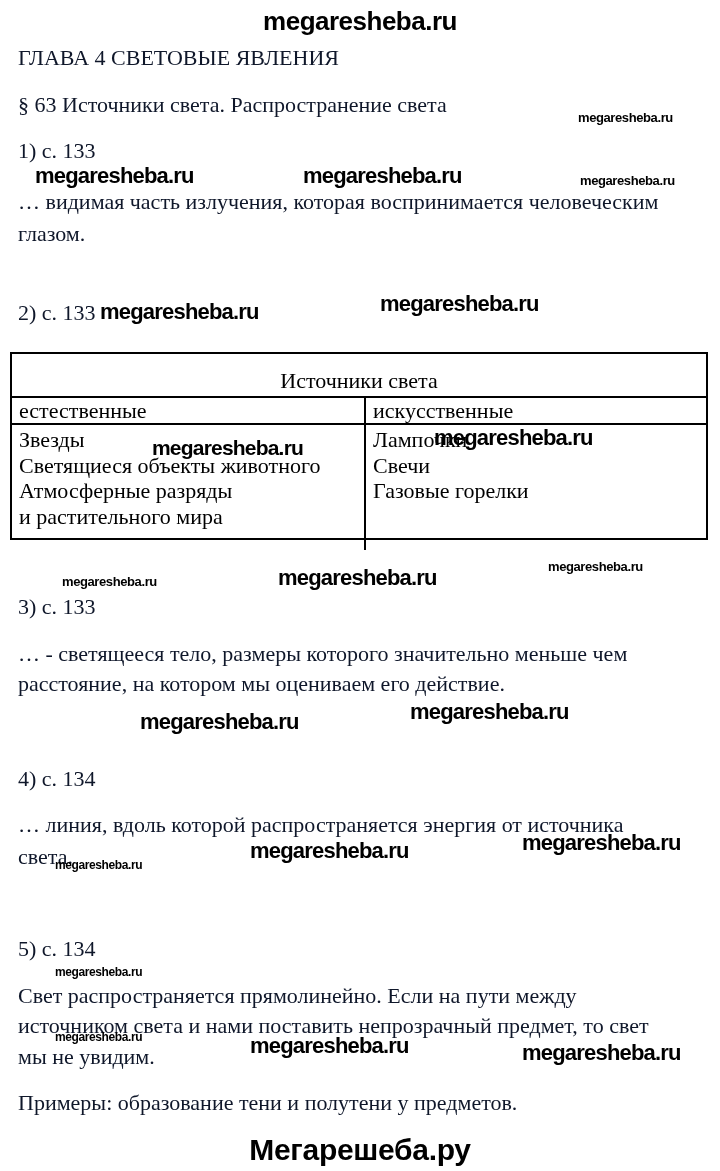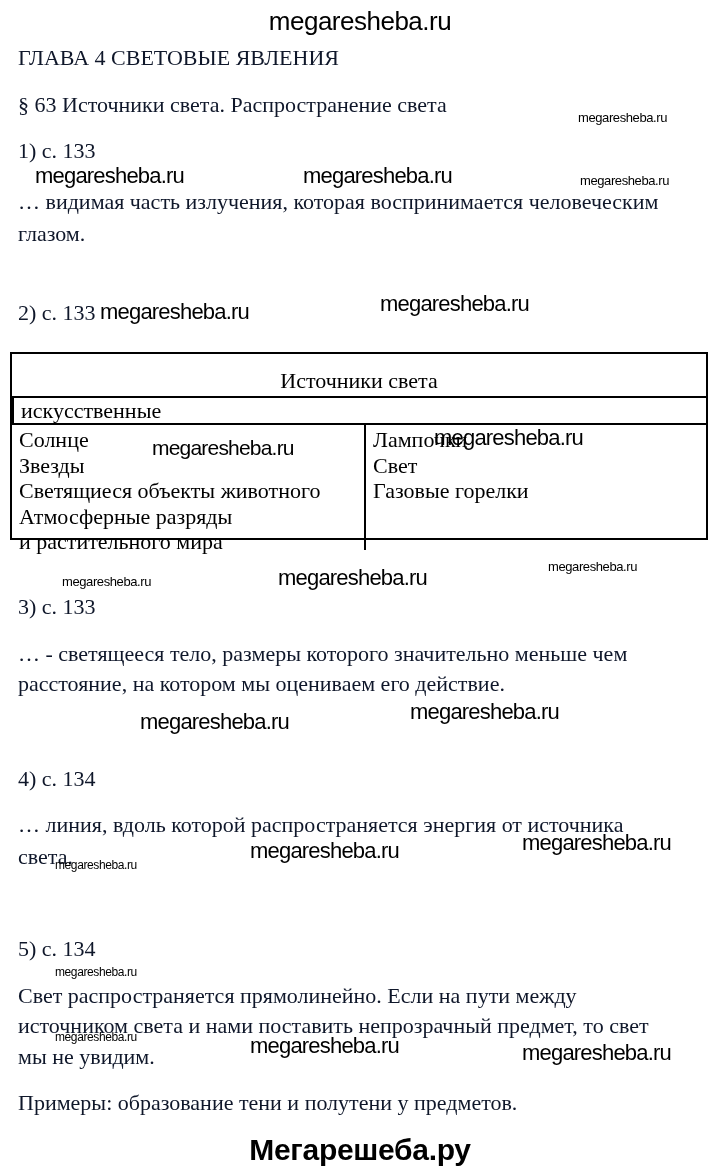--- a/index.html
+++ b/index.html
@@ -8,21 +8,21 @@
     background:#ffffff;
     position:relative;
     overflow:hidden;
     font-family:"Liberation Serif","DejaVu Serif",serif;
     color:#000;
   }
   .abs{position:absolute;white-space:nowrap;}
   
   .txt{font-family:"Liberation Serif","DejaVu Serif",serif;font-size:22px;line-height:1.2;color:#0f172a;}
   
-  .wm{font-family:"Liberation Sans","DejaVu Sans",sans-serif;font-weight:400;color:#000;}
+  .wm{font-family:"Liberation Sans","DejaVu Sans",sans-serif;font-weight:700;color:#000;}
   .wm-xl{font-size:26px;letter-spacing:-0.5px;}
   .wm-lg{font-size:22px;letter-spacing:-0.8px;}
   .wm-md{font-size:21px;letter-spacing:-0.8px;}
   .wm-sm{font-size:13px;letter-spacing:-0.4px;}
   .wm-xs{font-size:12px;letter-spacing:-0.4px;}
   .center-x{left:50%;transform:translateX(-50%);}
   
   .src-table{
     position:absolute;left:10px;top:352px;width:698px;height:188px;
     border:2px solid #000;box-sizing:border-box;
@@ -65,33 +65,33 @@
 <div class="abs txt" style="left:18px;top:189px;">… видимая часть излучения, которая воспринимается человеческим</div>
 <div class="abs txt" style="left:18px;top:221px;">глазом.</div>
 
 <div class="abs txt" style="left:18px;top:300px;">2) с. 133</div>
 <div class="abs wm wm-lg" style="left:100px;top:299px;">megaresheba.ru</div>
 <div class="abs wm wm-lg" style="left:380px;top:291px;">megaresheba.ru</div>
 
 <div class="src-table">
   <div class="t-title">Источники света</div>
   <div class="t-cols">
+    <div class="cell left">естественные</div>
     <div class="cell right">искусственные</div>
   </div>
   <div class="t-body">
     <div class="cell left">
-      <div>Солнце</div>
       <div>Звезды</div>
       <div>Светящиеся объекты животного</div>
       <div>Атмосферные разряды</div>
       <div>и растительного мира</div>
     </div>
     <div class="cell right">
       <div>Лампочки</div>
-      <div>Свет</div>
+      <div>Свечи</div>
       <div>Газовые горелки</div>
     </div>
   </div>
 </div>
 
 <div class="abs wm wm-md" style="left:152px;top:436px;">megaresheba.ru</div>
 <div class="abs wm wm-lg" style="left:434px;top:425px;">megaresheba.ru</div>
 
 <div class="abs wm wm-sm" style="left:62px;top:574px;">megaresheba.ru</div>
 <div class="abs wm wm-lg" style="left:278px;top:565px;">megaresheba.ru</div>

